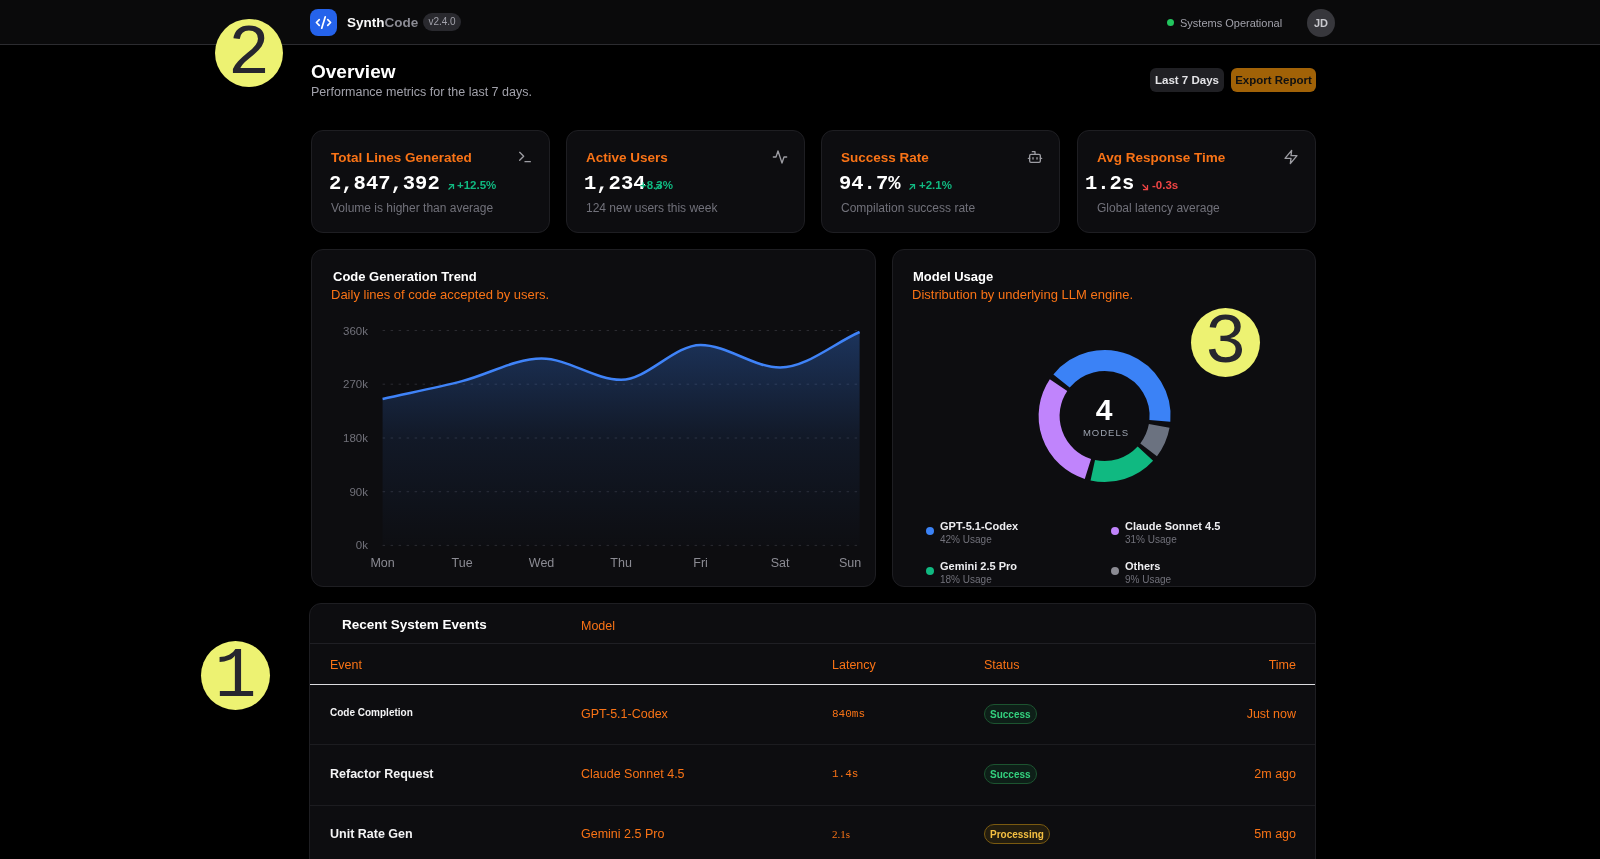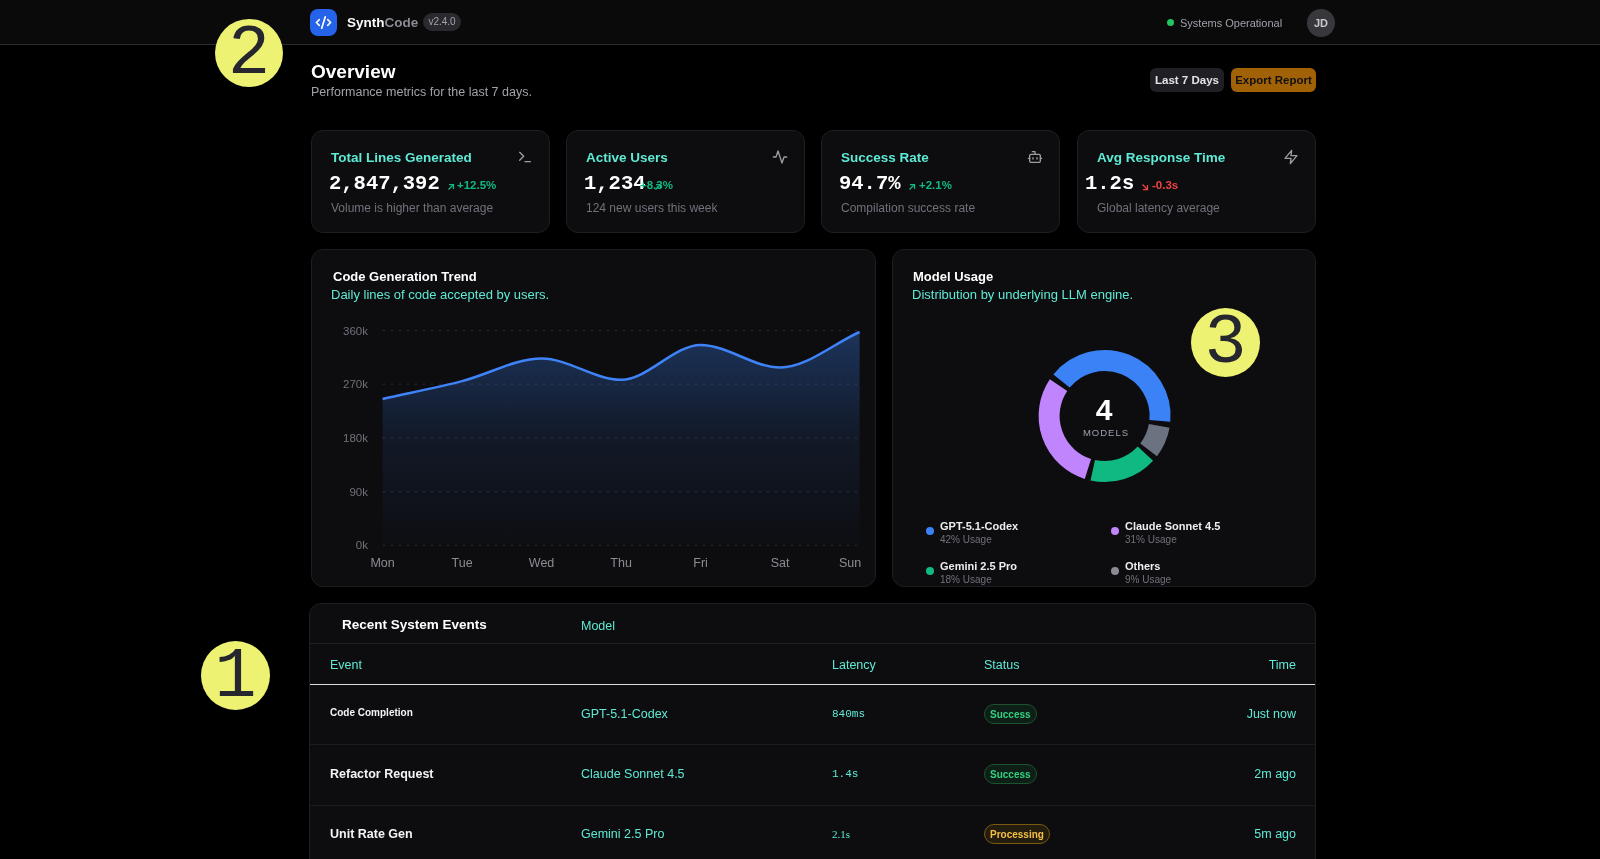--- a/index.html
+++ b/index.html
@@ -1,21 +1,21 @@
 <!DOCTYPE html>
 <html><head>
 <meta charset="utf-8">
 <style>
   * { margin:0; padding:0; box-sizing:border-box; }
   html,body { width:1600px; height:859px; background:#000; overflow:hidden;
     font-family:"Liberation Sans", sans-serif; -webkit-font-smoothing:antialiased; }
   .abs { position:absolute; }
   .card { position:absolute; background:#0d0d10; border:1px solid #1e1e22; border-radius:12px; }
   .mono { font-family:"Liberation Mono", monospace; }
-  .g { color:#5eead4; }
+  .g { color:#f97316; }
   .dim { color:#71717a; }
   svg.icon { stroke:#9d9da3; stroke-width:2; fill:none; stroke-linecap:round; stroke-linejoin:round; }
 </style>
 </head>
 <body>
 
 <div class="abs" style="left:0;top:0;width:1600px;height:45px;background:#0a0a0b;border-bottom:1px solid #2c2c30;"></div>
 <div class="abs" style="left:310px;top:9px;width:27px;height:27px;background:#2563eb;border-radius:8px;">
   <svg width="17" height="17" viewBox="0 0 24 24" style="position:absolute;left:5px;top:5px;stroke:#fff;stroke-width:2.4;fill:none;stroke-linecap:round;stroke-linejoin:round">
     <path d="m18 16 4-4-4-4"></path>

